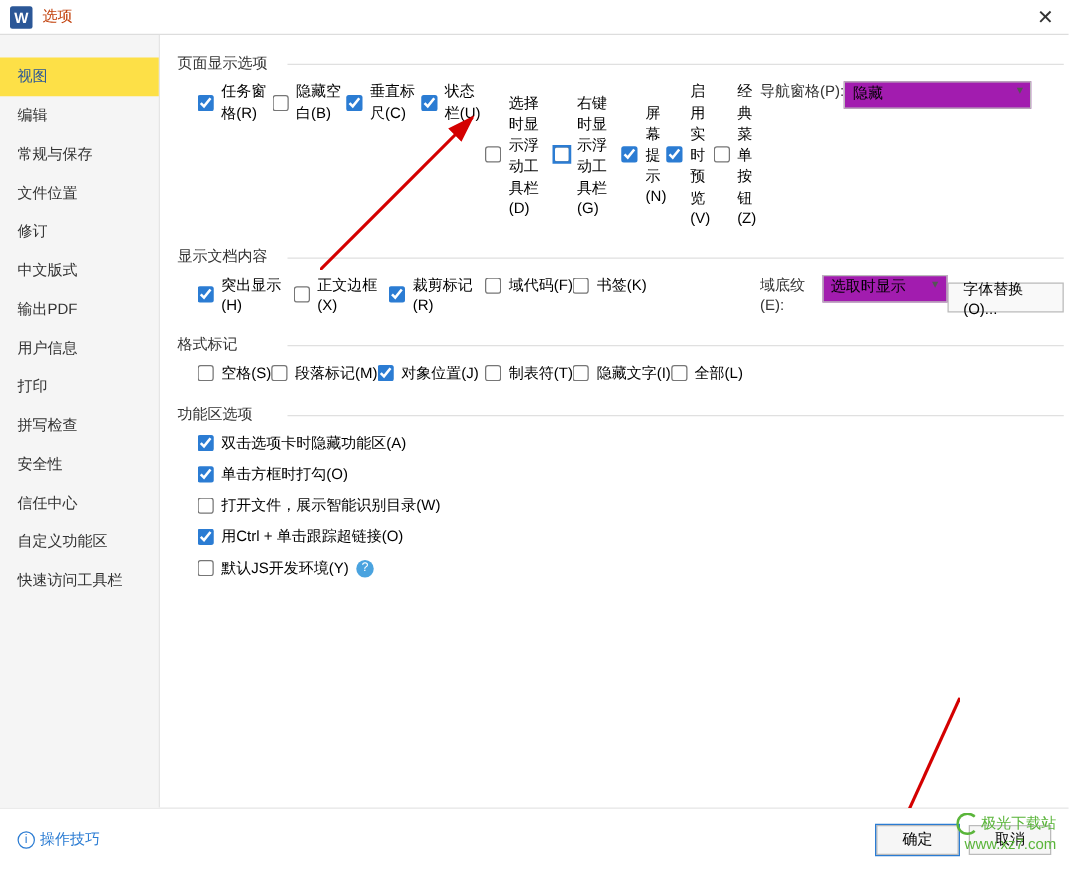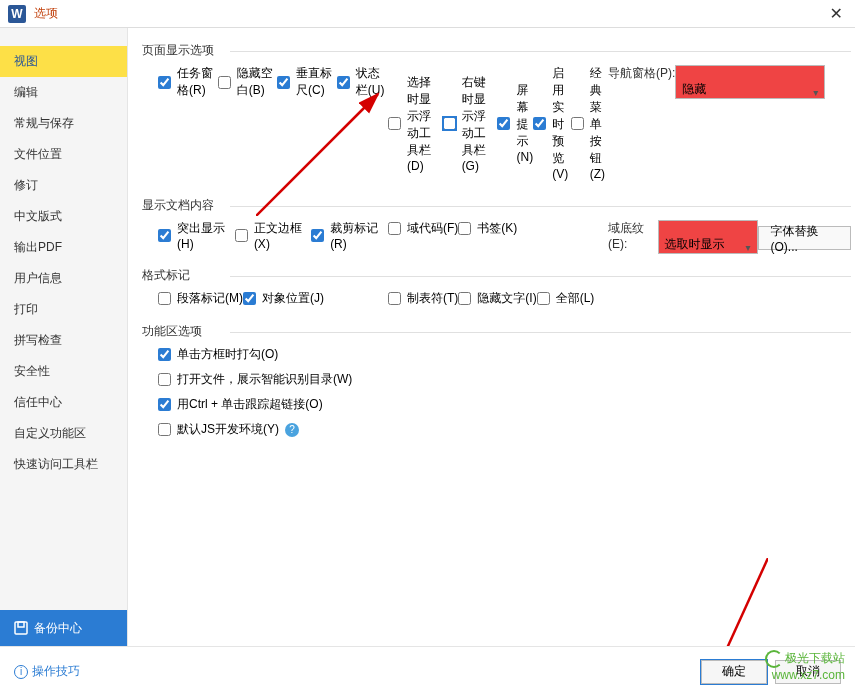--- a/index.html
+++ b/index.html
@@ -23,21 +23,21 @@
 .row { display: flex; align-items: flex-start; margin-bottom: 6px; }
 .col { display: flex; flex-direction: row; }
 .col-left { width: 230px; }
 .col-mid { width: 220px; }
 .col-right { flex: 1; }
 .chk { display: flex; align-items: center; margin-bottom: 8px; cursor: pointer; }
 .chk input { margin-right: 6px; width: 13px; height: 13px; }
 .chk-blue input { accent-color: #2b7cd3; }
 .chk-highlight input { outline: 2px solid #2b7cd3; outline-offset: -1px; }
 .field-label { color: #333; margin-bottom: 4px; }
-.dropdown { height: 34px; border: 1px solid #bbb; background: #ef4444; display: flex; align-items: flex-end; padding: 0 6px; width: 150px; cursor: pointer; position: relative; }
+.dropdown { height: 22px; border: 1px solid #bbb; background: #a21caf; display: flex; align-items: flex-start; padding: 0 6px; width: 150px; cursor: pointer; position: relative; }
 .dropdown::after { content: "▾"; position: absolute; right: 6px; color: #555; font-size: 10px; }
 .btn-small { height: 24px; border: 1px solid #bbb; background: #f9f9f9; padding: 0 12px; display: inline-flex; align-items: center; cursor: pointer; margin-top: 6px; }
 .help-icon { width: 14px; height: 14px; border-radius: 50%; background: #4aa3df; color: #fff; display: inline-flex; align-items: center; justify-content: center; font-size: 10px; margin-left: 6px; }
 .footer { height: 50px; border-top: 1px solid #e5e5e5; display: flex; align-items: center; padding: 0 14px; }
 .tips-link { color: #2b7cd3; display: flex; align-items: center; cursor: pointer; }
 .tips-link .tips-icon { width: 14px; height: 14px; border: 1.5px solid #2b7cd3; border-radius: 50%; display: inline-flex; align-items: center; justify-content: center; margin-right: 4px; font-size: 10px; }
 .footer-spacer { flex: 1; }
 .btn { height: 24px; min-width: 66px; border: 1px solid #bbb; background: #f6f6f6; display: inline-flex; align-items: center; justify-content: center; margin-left: 8px; cursor: pointer; padding: 0 14px; }
 .btn.primary { outline: 1px solid #2b7cd3; }
 .arrow { position: absolute; pointer-events: none; }
@@ -66,29 +66,20 @@
       <div class="sidebar-item">中文版式</div>
       <div class="sidebar-item">输出PDF</div>
       <div class="sidebar-item">用户信息</div>
       <div class="sidebar-item">打印</div>
       <div class="sidebar-item">拼写检查</div>
       <div class="sidebar-item">安全性</div>
       <div class="sidebar-item">信任中心</div>
       <div class="sidebar-item">自定义功能区</div>
       <div class="sidebar-item">快速访问工具栏</div>
     </div>
-    <div class="backup-btn">
-      <span class="backup-icon">
-        <svg viewBox="0 0 14 14">
-            <rect x="1" y="1" width="12" height="12" rx="1" fill="none" stroke="#fff" stroke-width="1.5"></rect>
-            <rect x="4" y="1" width="6" height="5" fill="none" stroke="#fff" stroke-width="1.5"></rect>
-          </svg>
-      </span>
-      <span>备份中心</span>
-    </div>
   </div>
 
   <div class="content">
 
     <div class="section-title">页面显示选项</div>
     <div class="row-group">
       <div class="row">
         <div class="col col-left">
           <label class="chk chk-blue">
               <input type="checkbox" checked="" style="">
@@ -174,20 +165,24 @@
         </div>
       </div>
     </div>
 
     <div class="section-title">格式标记</div>
     <div class="row-group">
       <div class="row">
         <div class="col col-left">
           <label class="chk">
               <input type="checkbox" style="">
+              <span>空格(S)</span>
+            </label>
+          <label class="chk">
+              <input type="checkbox" style="">
               <span>段落标记(M)</span>
             </label>
           <label class="chk chk-blue">
               <input type="checkbox" checked="" style="">
               <span>对象位置(J)</span>
             </label>
         </div>
         <div class="col col-mid">
           <label class="chk">
               <input type="checkbox" style="">
@@ -200,20 +195,24 @@
           <label class="chk">
               <input type="checkbox" style="">
               <span>全部(L)</span>
             </label>
         </div>
       </div>
     </div>
 
     <div class="section-title">功能区选项</div>
     <div class="row-group">
+      <label class="chk chk-blue">
+          <input type="checkbox" checked="" style="">
+          <span>双击选项卡时隐藏功能区(A)</span>
+        </label>
       <label class="chk chk-blue">
           <input type="checkbox" checked="" style="">
           <span>单击方框时打勾(O)</span>
         </label>
       <label class="chk">
           <input type="checkbox" style="">
           <span>打开文件，展示智能识别目录(W)</span>
         </label>
       <label class="chk chk-blue">
           <input type="checkbox" checked="" style="">

